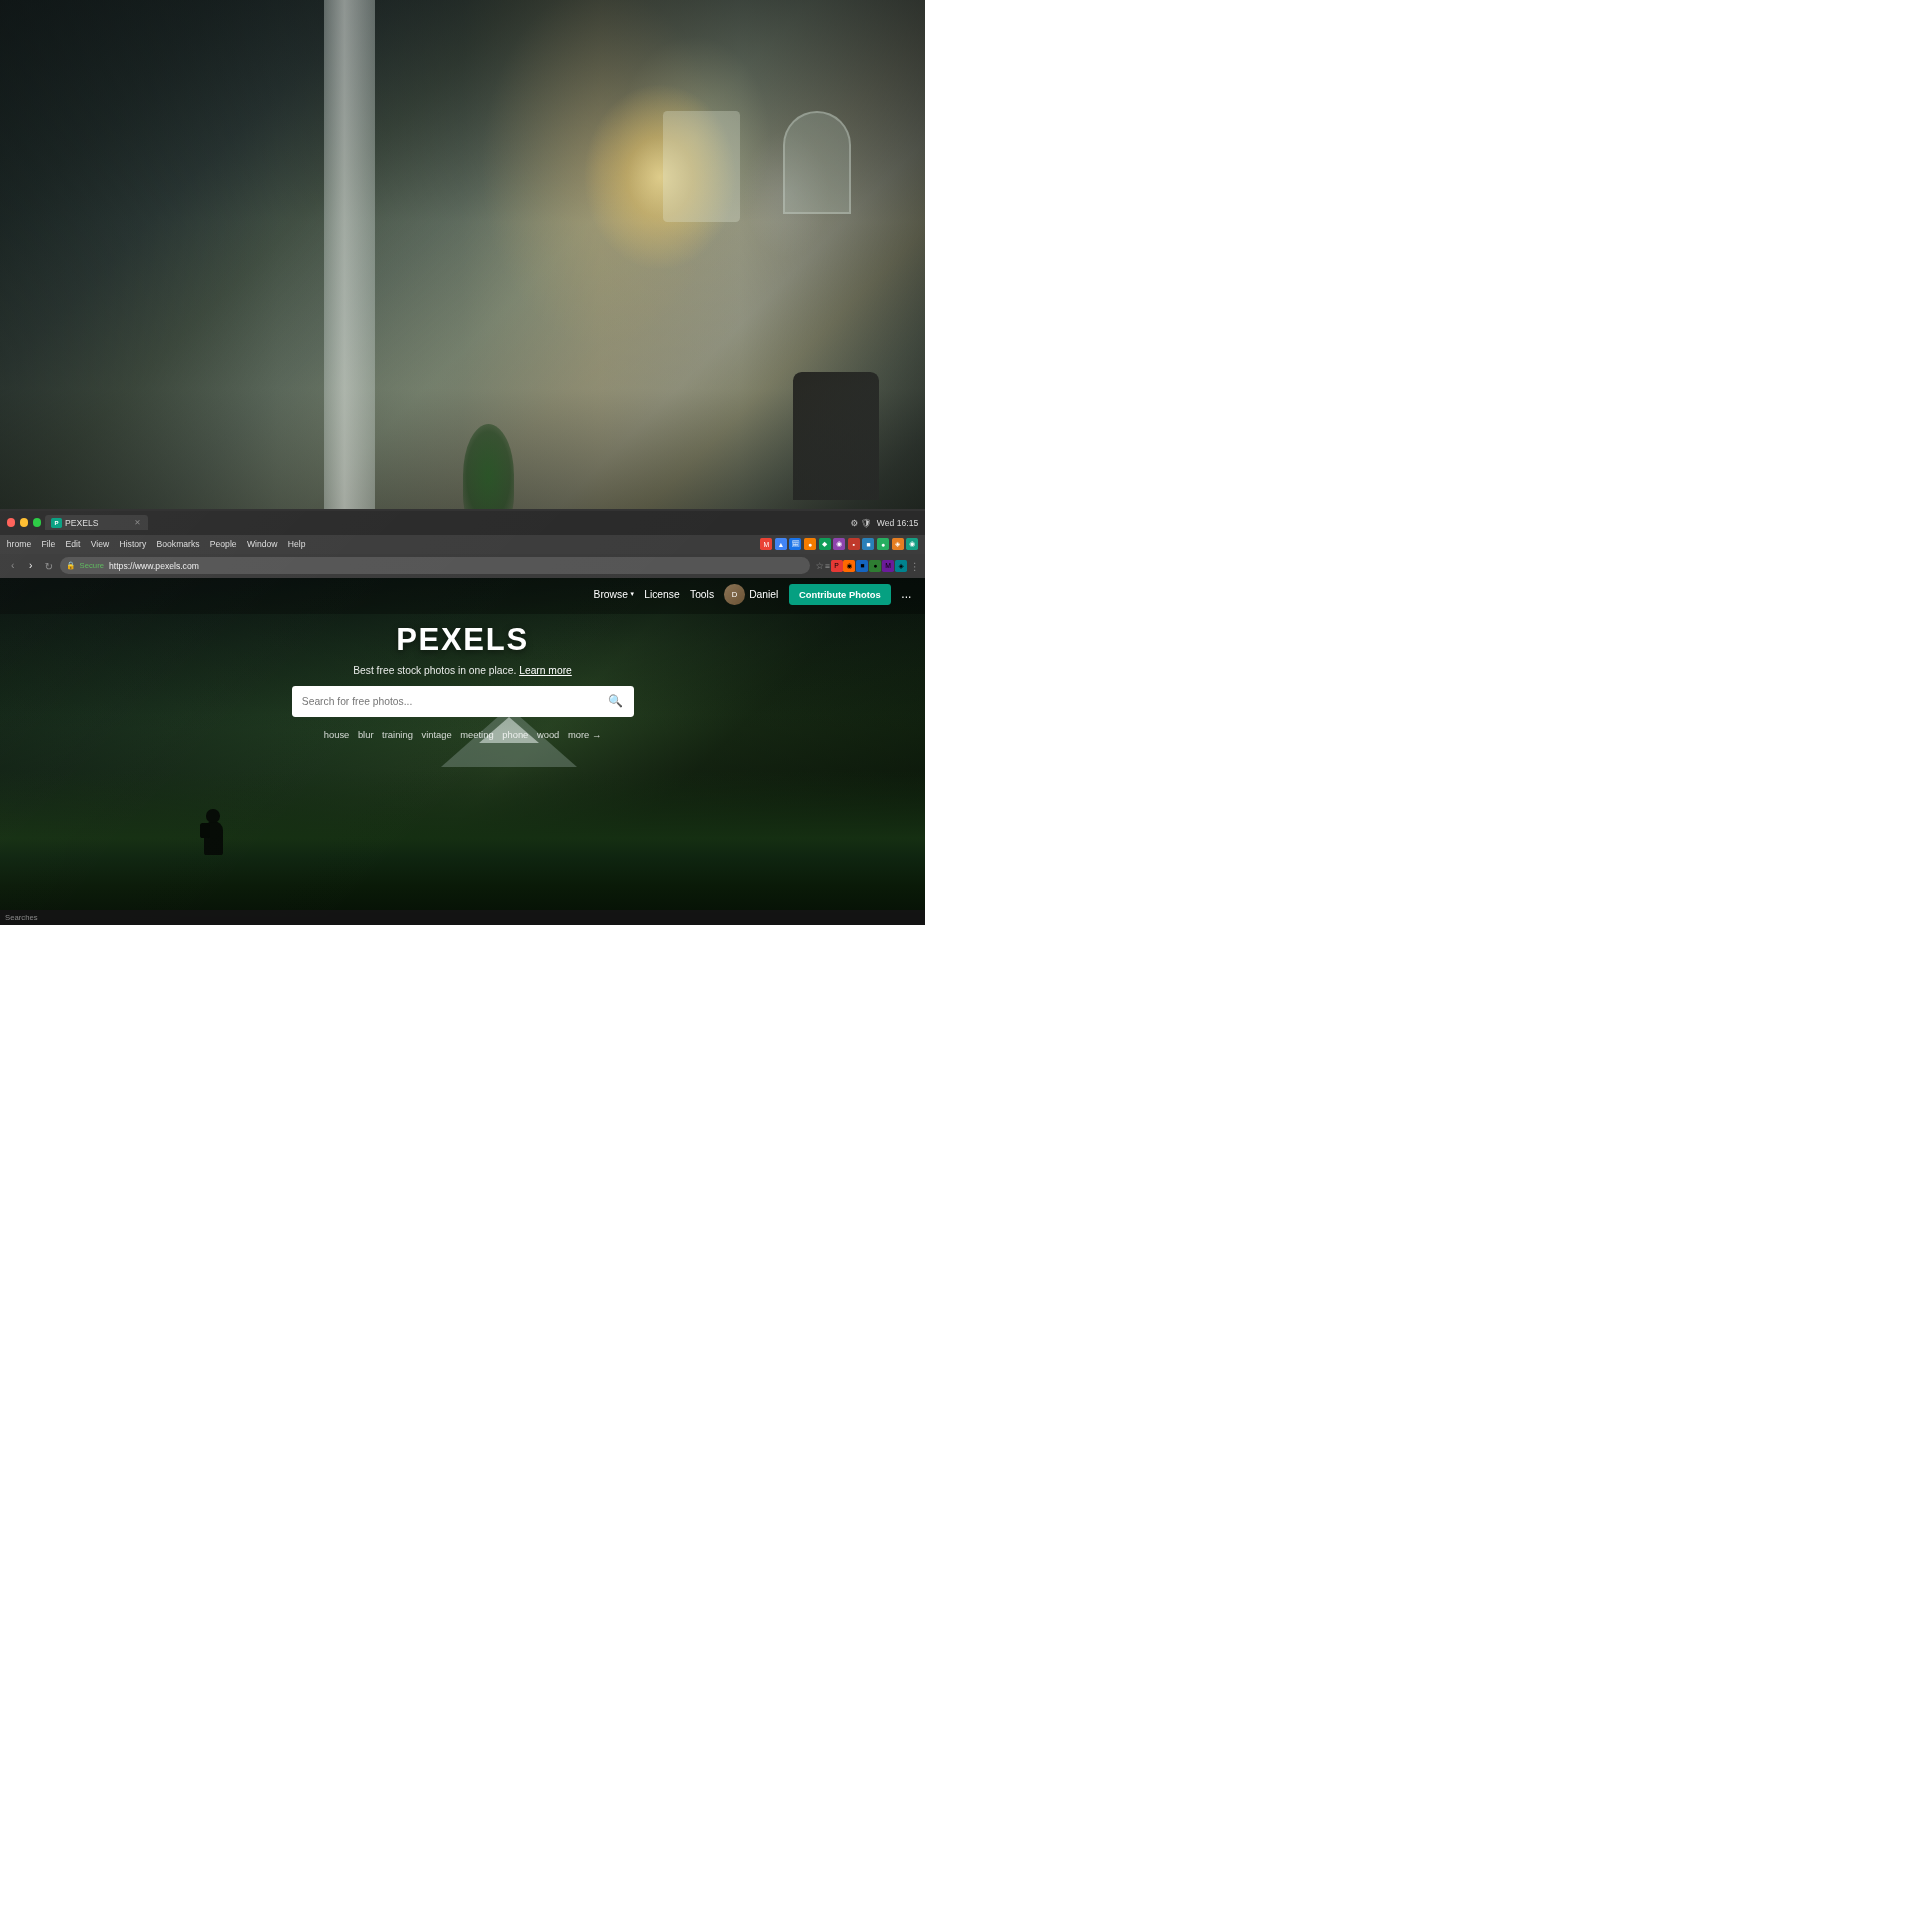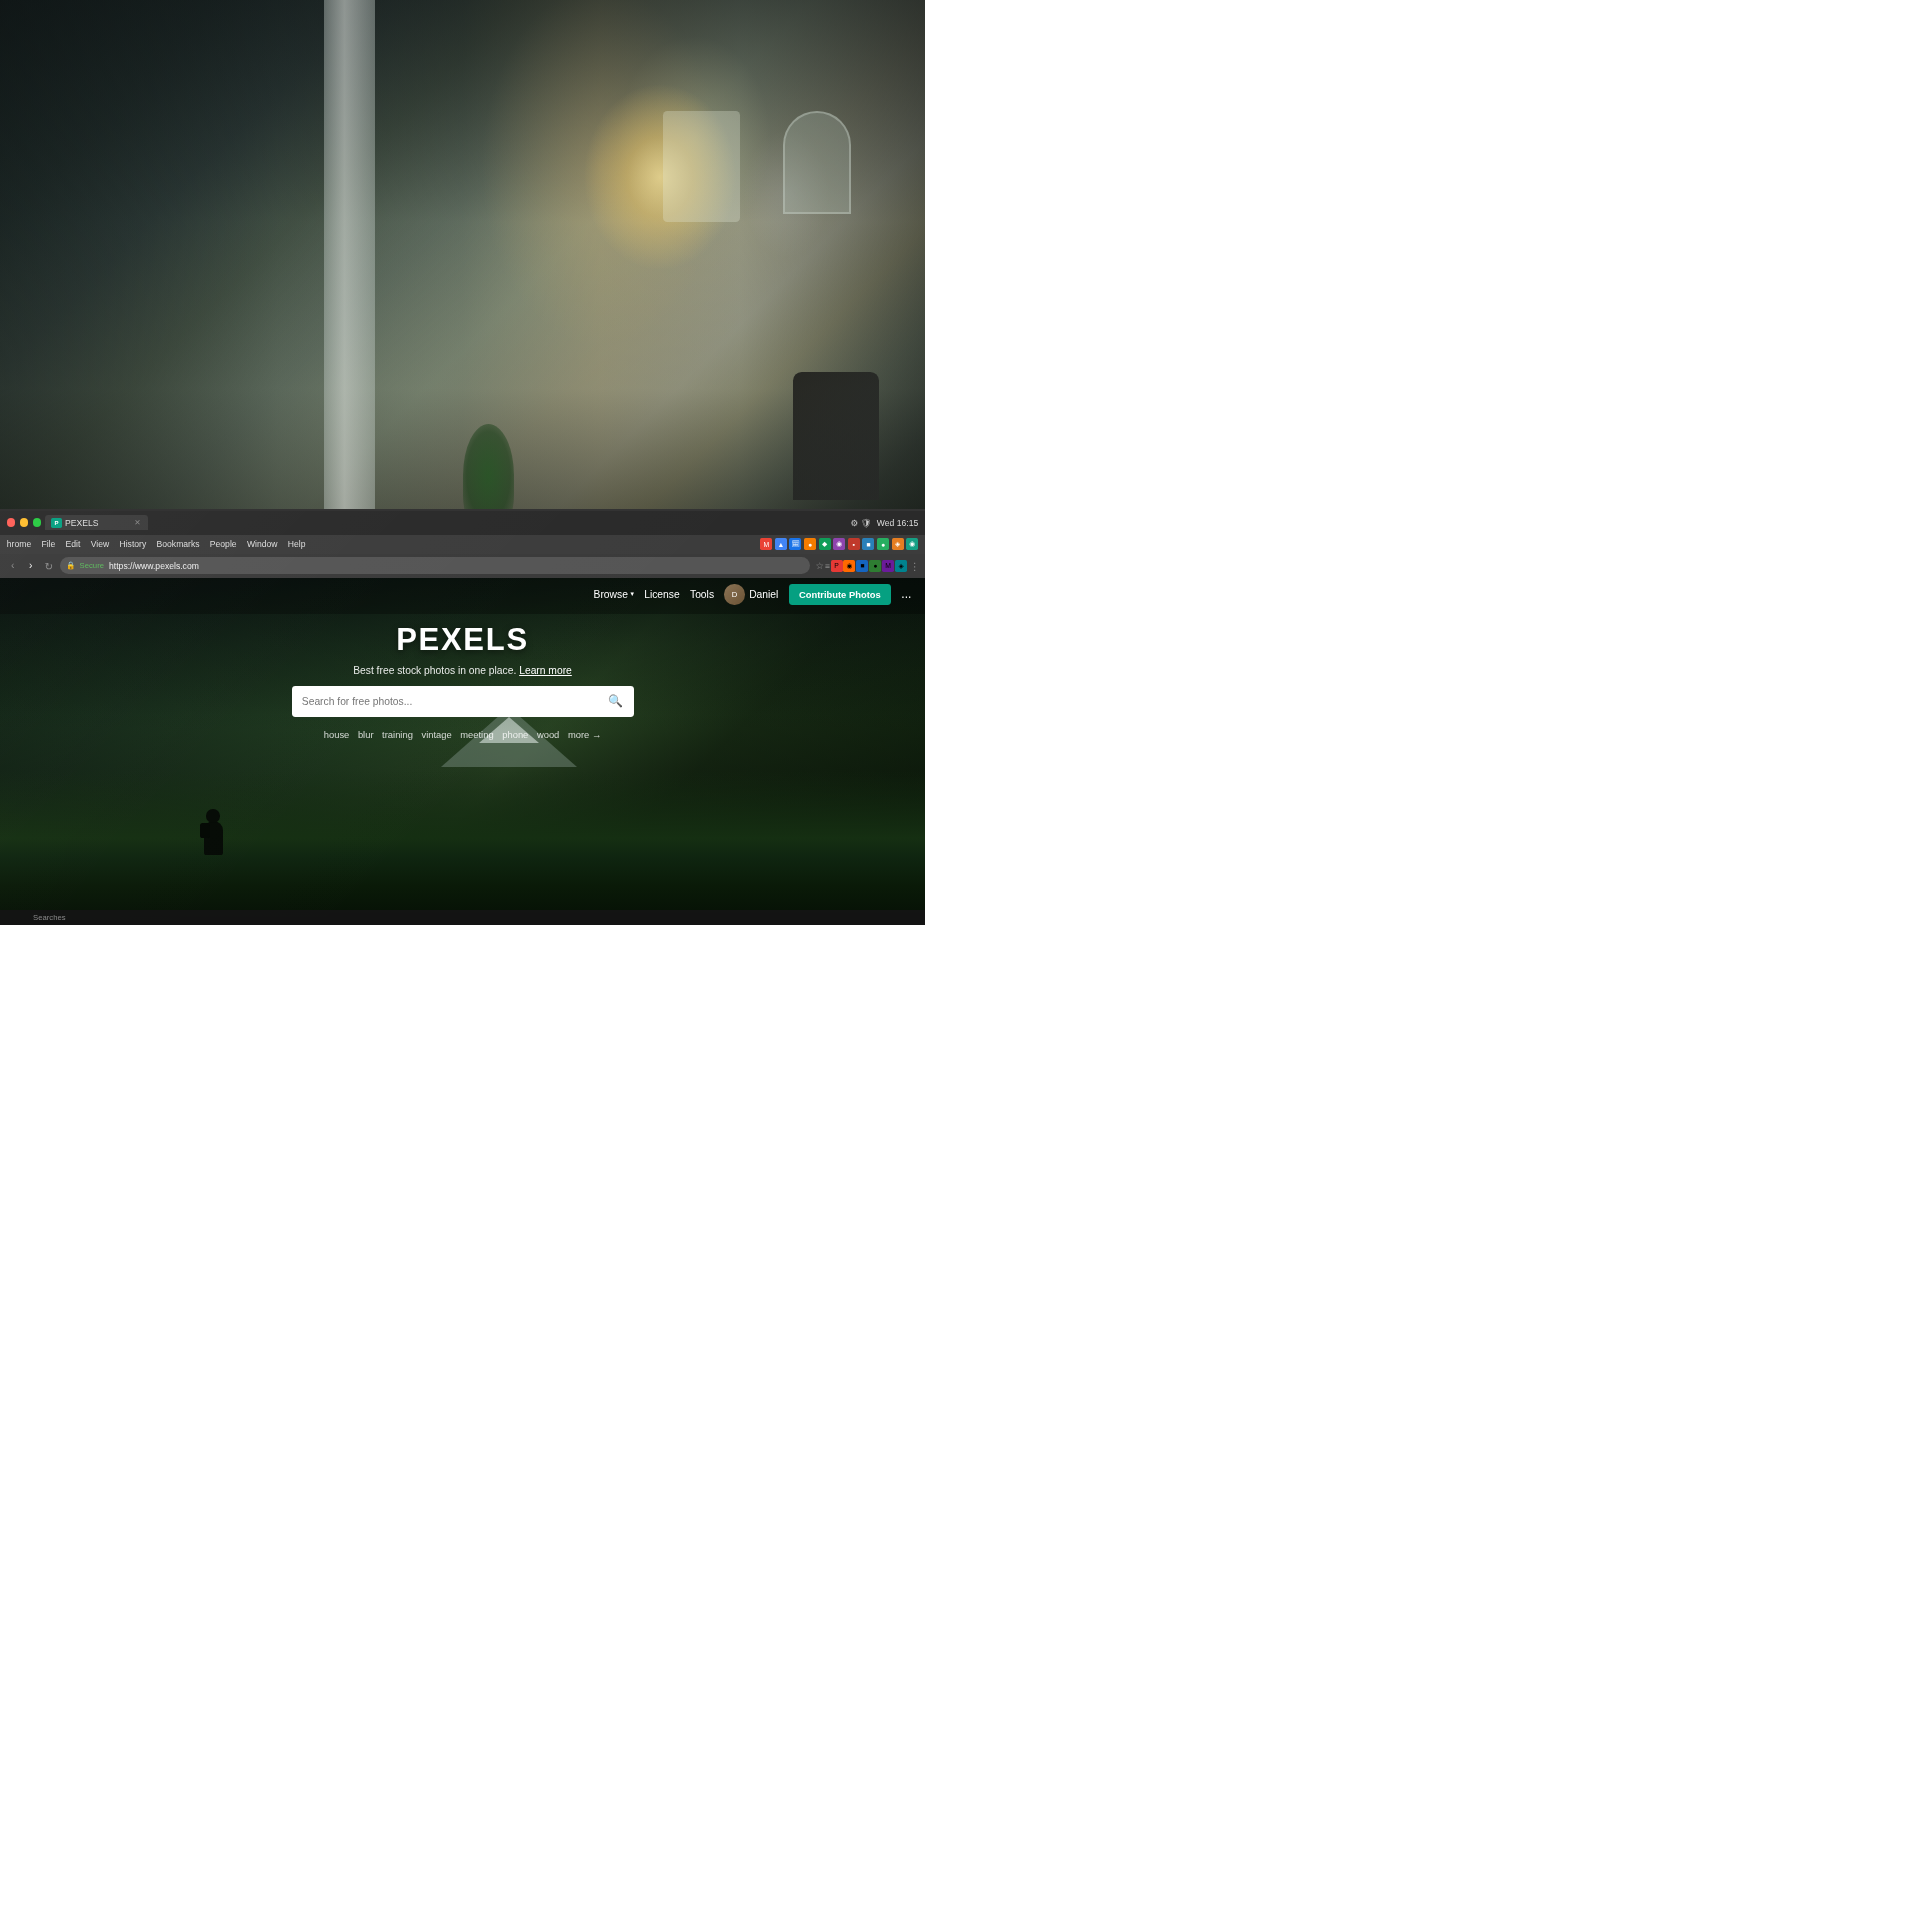--- a/index.html
+++ b/index.html
@@ -301,21 +301,20 @@
       background: rgba(20,20,20,0.95);
       display: flex;
       align-items: center;
       padding: 0 5.1px;
       z-index: 100;
     }
 
     .taskbar-item {
       color: #888;
       font-size: 7.7px;
-      margin-left: 28px;
     }
 
     .extension-icons {
       display: flex;
       gap: 1.7px;
       align-items: center;
       overflow: hidden;
     }
 
     .ext-icon {

